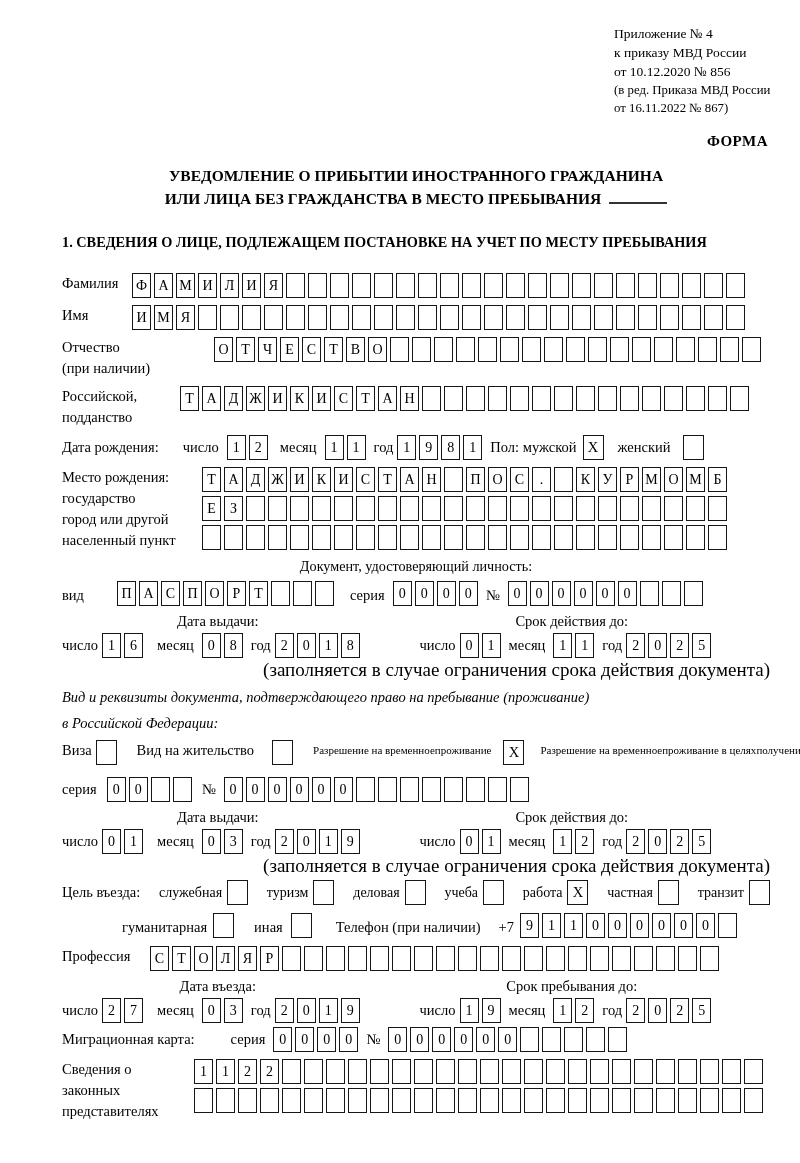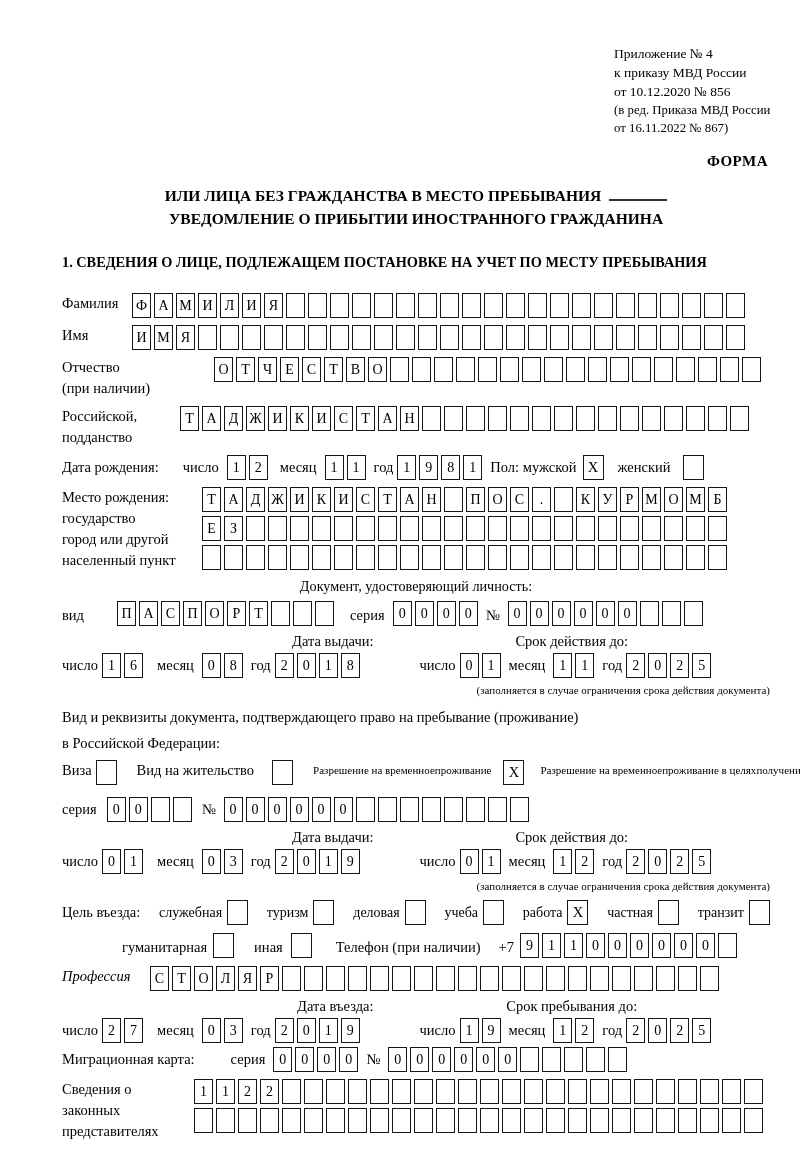--- a/index.html
+++ b/index.html
@@ -3,21 +3,21 @@
 <meta charset="utf-8">
 <style>
   html,body { margin:0; padding:0; background:#ffffff; }
   body {
     width:800px; height:1163px; overflow:hidden;
     color:#000;
     font-family:"Liberation Serif","DejaVu Serif",serif;
   }
   .page {
     box-sizing:border-box; width:800px; height:1163px;
-    padding:44px 30px 0 62px; position:relative;
+    padding:24px 30px 0 62px; position:relative;
   }
 
   
   .annex { margin-left:552px; font-size:13.5px; line-height:19px; white-space:nowrap; }
   .annex .sub { font-size:12.8px; line-height:18px; }
   .annex .sub:first-of-type { margin-top:5px; }
   .forma { text-align:right; font-weight:bold; font-size:15px; letter-spacing:.5px; margin-top:16px; padding-right:2px; }
 
   
   .title { text-align:center; font-weight:bold; font-size:15.5px; line-height:23px; margin-top:14px; }
@@ -37,42 +37,42 @@
   }
   .cb {
     box-sizing:border-box; width:21px; height:25px; flex:0 0 auto;
     border:1.5px solid #161616; background:#fff;
     display:inline-flex; align-items:center; justify-content:center;
     font-size:14.5px;
   }
   .cellcol { display:flex; flex-direction:column; gap:4px; }
 
   .w70  { width:70px; }  .w118 { width:118px; } .w140 { width:140px; }
-  .w152 { width:152px; } .w55  { width:55px; }  .w88  { width:88px;font-style:italic; }
+  .w152 { width:152px; } .w55  { width:55px; }  .w88  { width:88px; }
   .w132 { width:132px; }
   .ml4{margin-left:4px}.ml6{margin-left:6px}.ml8{margin-left:8px}
   .ml10{margin-left:10px}.ml12{margin-left:12px}.ml14{margin-left:14px}
   .ml16{margin-left:16px}.ml18{margin-left:18px}.ml20{margin-left:20px}
   .ml24{margin-left:24px}.ml36{margin-left:36px}
 
   .center-bold { text-align:center; font-weight:normal; font-size:14.2px; margin:2px 0 6px; }
 
   .dh-row { display:flex; font-size:14.5px; margin-bottom:3px; }
-  .dh-left  { width:44%; text-align:right; }
+  .dh-left  { width:44%; text-align:center; }
   .dh-right { width:56%; text-align:center; }
   .dates { display:flex; align-items:center; margin-bottom:4px; }
   .dgroup { display:inline-flex; align-items:center; }
   .dgroup-left  { flex:0 0 44%; }
   .dgroup-right { padding-left:46px; }
   .dglbl { font-size:14.5px; }
 
-  .note { font-size:11px; line-height:16px; margin-bottom:4px; }
+  .note { font-size:19px; line-height:16px; margin-bottom:4px; }
   .note-right { text-align:right; }
 
-  .plain { font-size:14.5px; line-height:26px; }
+  .plain { font-size:14.5px; line-height:26px;font-style:italic; }
   .permits { margin-top:4px; margin-bottom:12px;font-family:Liberation Serif, serif; }
   .permit-block { display:flex; flex-direction:row; text-align:center; font-size:11px; line-height:21px; flex:0 0 auto; }
 
   .purpose-row { display:flex; align-items:center; justify-content:space-between; margin-bottom:8px; }
   .pair { display:inline-flex; align-items:center; gap:5px; flex:0 0 auto; }
   .pair .plbl { font-size:14px; }
   .phone-row { display:flex; align-items:flex-end; padding-left:60px; margin-bottom:8px; }
 
   .repcol { display:flex; flex-direction:column; gap:4px; }
 </style>
@@ -84,22 +84,22 @@
   <div class="annex">
     <div>Приложение № 4</div>
     <div>к приказу МВД России</div>
     <div>от 10.12.2020 № 856</div>
     <div class="sub">(в ред. Приказа МВД России</div>
     <div class="sub">от 16.11.2022 № 867)</div>
   </div>
   <div class="forma">ФОРМА</div>
 
   <div class="title">
+    <div>УВЕДОМЛЕНИЕ О ПРИБЫТИИ ИНОСТРАННОГО ГРАЖДАНИНА</div>
     <div><span>ИЛИ ЛИЦА БЕЗ ГРАЖДАНСТВА В МЕСТО ПРЕБЫВАНИЯ</span><span class="title-underline"></span></div>
-    <div>УВЕДОМЛЕНИЕ О ПРИБЫТИИ ИНОСТРАННОГО ГРАЖДАНИНА</div>
   </div>
   <div class="section-heading">1. СВЕДЕНИЯ О ЛИЦЕ, ПОДЛЕЖАЩЕМ ПОСТАНОВКЕ НА УЧЕТ ПО МЕСТУ ПРЕБЫВАНИЯ</div>
 
   <div class="frow" style="margin-top:22px">
     <span class="flabel w70">Фамилия</span>
     <span class="cells">
         <span class="cell">Ф</span>
         <span class="cell">А</span>
         <span class="cell">М</span>
         <span class="cell">И</span>

